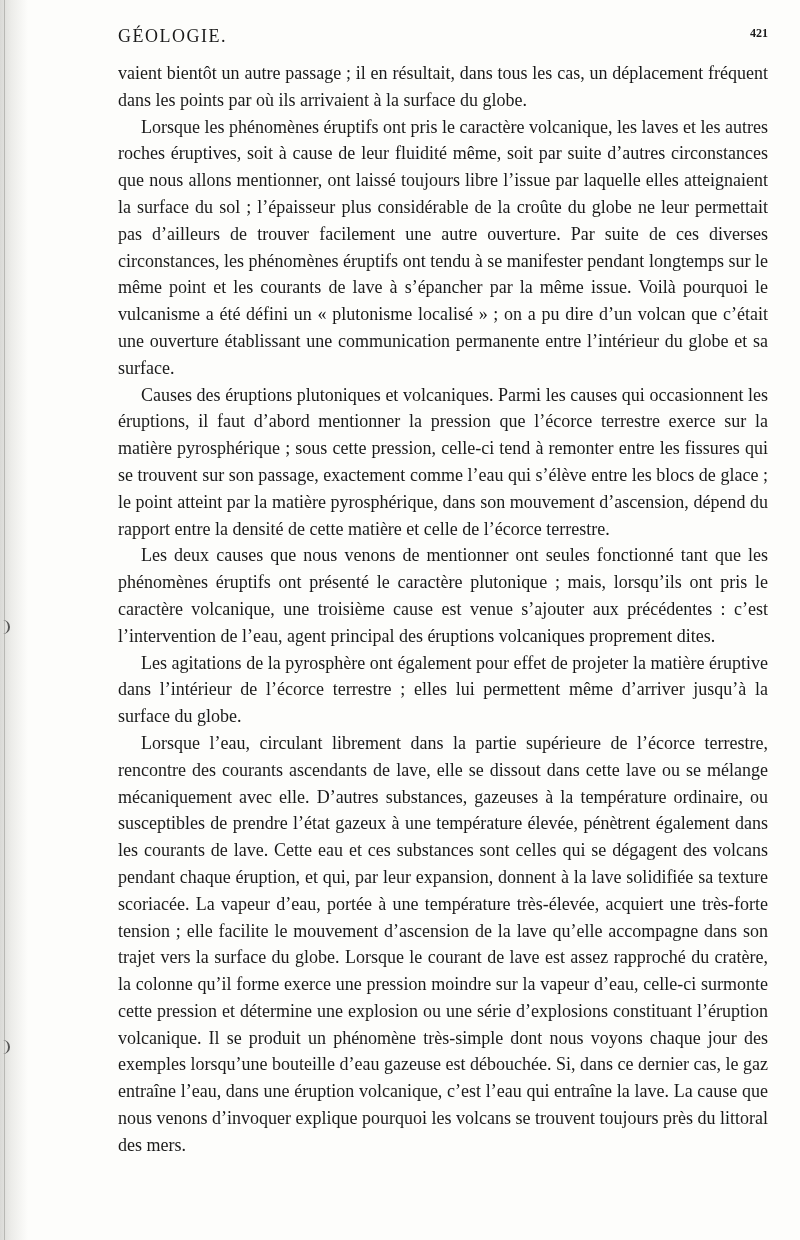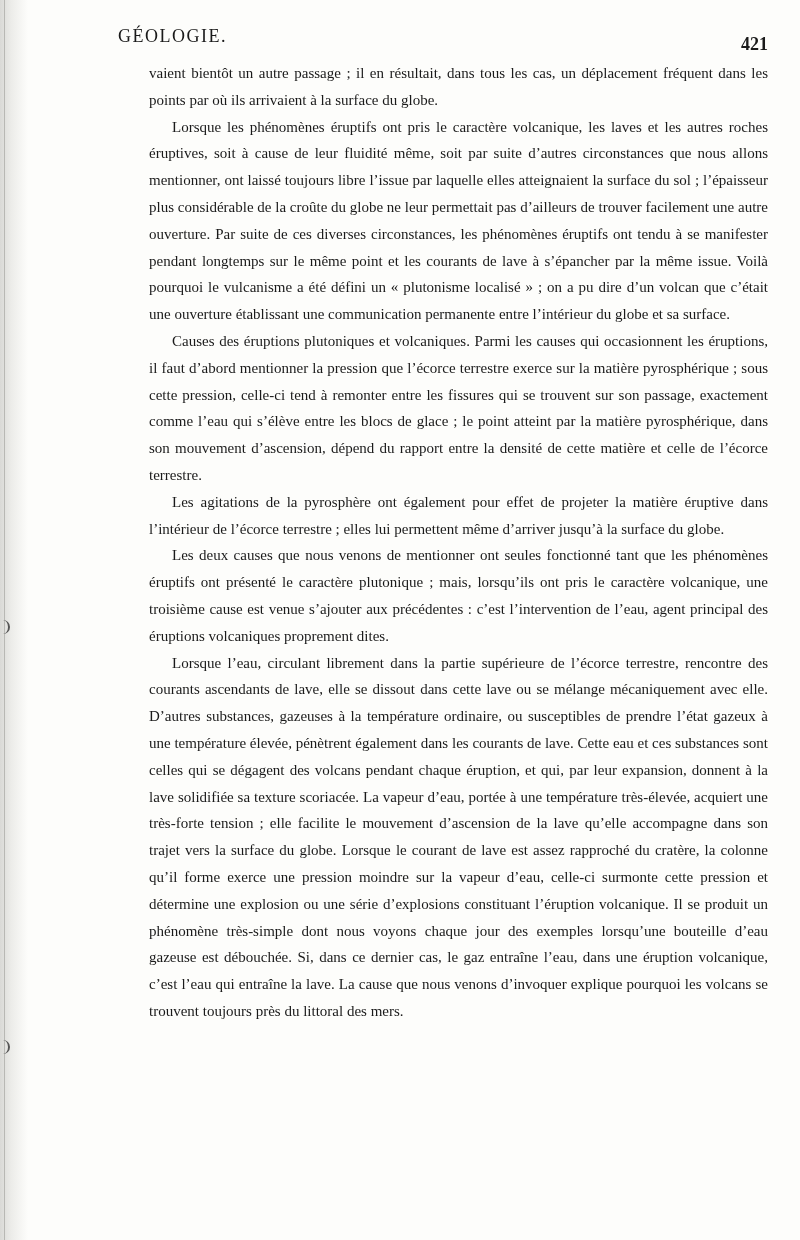--- a/index.html
+++ b/index.html
@@ -43,31 +43,30 @@
       position: absolute;
       left: 0; right: 0;
       text-align: left;
       top: 0;
       font-weight: normal;
       letter-spacing: 1.5px;
     }
     .page-number {
       position: absolute;
       right: 0;
-      top: 8px;
-      font-size: 18px;
+      top: 0;
+      font-size: 12px;
       font-weight: bold;
       letter-spacing: 0;
     }
     .body-text {
-      font-size: 15px;
+      font-size: 18px;
       line-height: 26.8px;
       text-align: justify;
       hyphens: manual;
-      margin-left: 31px;
     }
     .body-text p {
       margin: 0;
       text-indent: 0;
     }
     .body-text p.indent {
       text-indent: 23px;
     }
     .body-text p.cont {
       text-indent: 0;
@@ -101,24 +100,24 @@
     <p class="cont">
       <span>vaient bientôt un autre passage ; il en résultait, dans tous les cas, un déplacement fréquent dans les points par où ils arrivaient à la surface du globe.</span>
     </p>
     <p class="indent">
       <span>Lorsque les phénomènes éruptifs ont pris le caractère volcanique, les laves et les autres roches éruptives, soit à cause de leur fluidité même, soit par suite d’autres circonstances que nous allons mentionner, ont laissé toujours libre l’issue par laquelle elles atteignaient la surface du sol ; l’épaisseur plus considérable de la croûte du globe ne leur permettait pas d’ailleurs de trouver facilement une autre ouverture. Par suite de ces diverses circonstances, les phénomènes éruptifs ont tendu à se manifester pendant longtemps sur le même point et les courants de lave à s’épancher par la même issue. Voilà pourquoi le vulcanisme a été défini un « plutonisme localisé » ; on a pu dire d’un volcan que c’était une ouverture établissant une communication permanente entre l’intérieur du globe et sa surface.</span>
     </p>
     <p class="indent">
       <span class="section-head">Causes des éruptions plutoniques et volcaniques.</span><span> Parmi les causes qui occasionnent les éruptions, il faut d’abord mentionner la pression que l’écorce terrestre exerce sur la matière pyrosphérique ; sous cette pression, celle-ci tend à remonter entre les fissures qui se trouvent sur son passage, exactement comme l’eau qui s’élève entre les blocs de glace ; le point atteint par la matière pyrosphérique, dans son mouvement d’ascension, dépend du rapport entre la densité de cette matière et celle de l’écorce terrestre.</span>
     </p>
     <p class="indent">
-      <span>Les agitations de la pyrosphère ont également pour effet de projeter la matière éruptive dans l’intérieur de l’écorce terrestre ; elles lui permettent même d’arriver jusqu’à la surface du globe.</span>
+      <span>Les deux causes que nous venons de mentionner ont seules fonctionné tant que les phénomènes éruptifs ont présenté le caractère plutonique ; mais, lorsqu’ils ont pris le caractère volcanique, une troisième cause est venue s’ajouter aux précédentes : c’est l’intervention de l’eau, agent principal des éruptions volcaniques proprement dites.</span>
     </p>
     <p class="indent">
-      <span>Les deux causes que nous venons de mentionner ont seules fonctionné tant que les phénomènes éruptifs ont présenté le caractère plutonique ; mais, lorsqu’ils ont pris le caractère volcanique, une troisième cause est venue s’ajouter aux précédentes : c’est l’intervention de l’eau, agent principal des éruptions volcaniques proprement dites.</span>
+      <span>Les agitations de la pyrosphère ont également pour effet de projeter la matière éruptive dans l’intérieur de l’écorce terrestre ; elles lui permettent même d’arriver jusqu’à la surface du globe.</span>
     </p>
     <p class="indent">
       <span>Lorsque l’eau, circulant librement dans la partie supérieure de l’écorce terrestre, rencontre des courants ascendants de lave, elle se dissout dans cette lave ou se mélange mécaniquement avec elle. D’autres substances, gazeuses à la température ordinaire, ou susceptibles de prendre l’état gazeux à une température élevée, pénètrent également dans les courants de lave. Cette eau et ces substances sont celles qui se dégagent des volcans pendant chaque éruption, et qui, par leur expansion, donnent à la lave solidifiée sa texture scoriacée. La vapeur d’eau, portée à une température très-élevée, acquiert une très-forte tension ; elle facilite le mouvement d’ascension de la lave qu’elle accompagne dans son trajet vers la surface du globe. Lorsque le courant de lave est assez rapproché du cratère, la colonne qu’il forme exerce une pression moindre sur la vapeur d’eau, celle-ci surmonte cette pression et détermine une explosion ou une série d’explosions constituant l’éruption volcanique. Il se produit un phénomène très-simple dont nous voyons chaque jour des exemples lorsqu’une bouteille d’eau gazeuse est débouchée. Si, dans ce dernier cas, le gaz entraîne l’eau, dans une éruption volcanique, c’est l’eau qui entraîne la lave. La cause que nous venons d’invoquer explique pourquoi les volcans se trouvent toujours près du littoral des mers.</span>
     </p>
     <p class="indent">
       
     </p>
   </div>
 </div>
 

